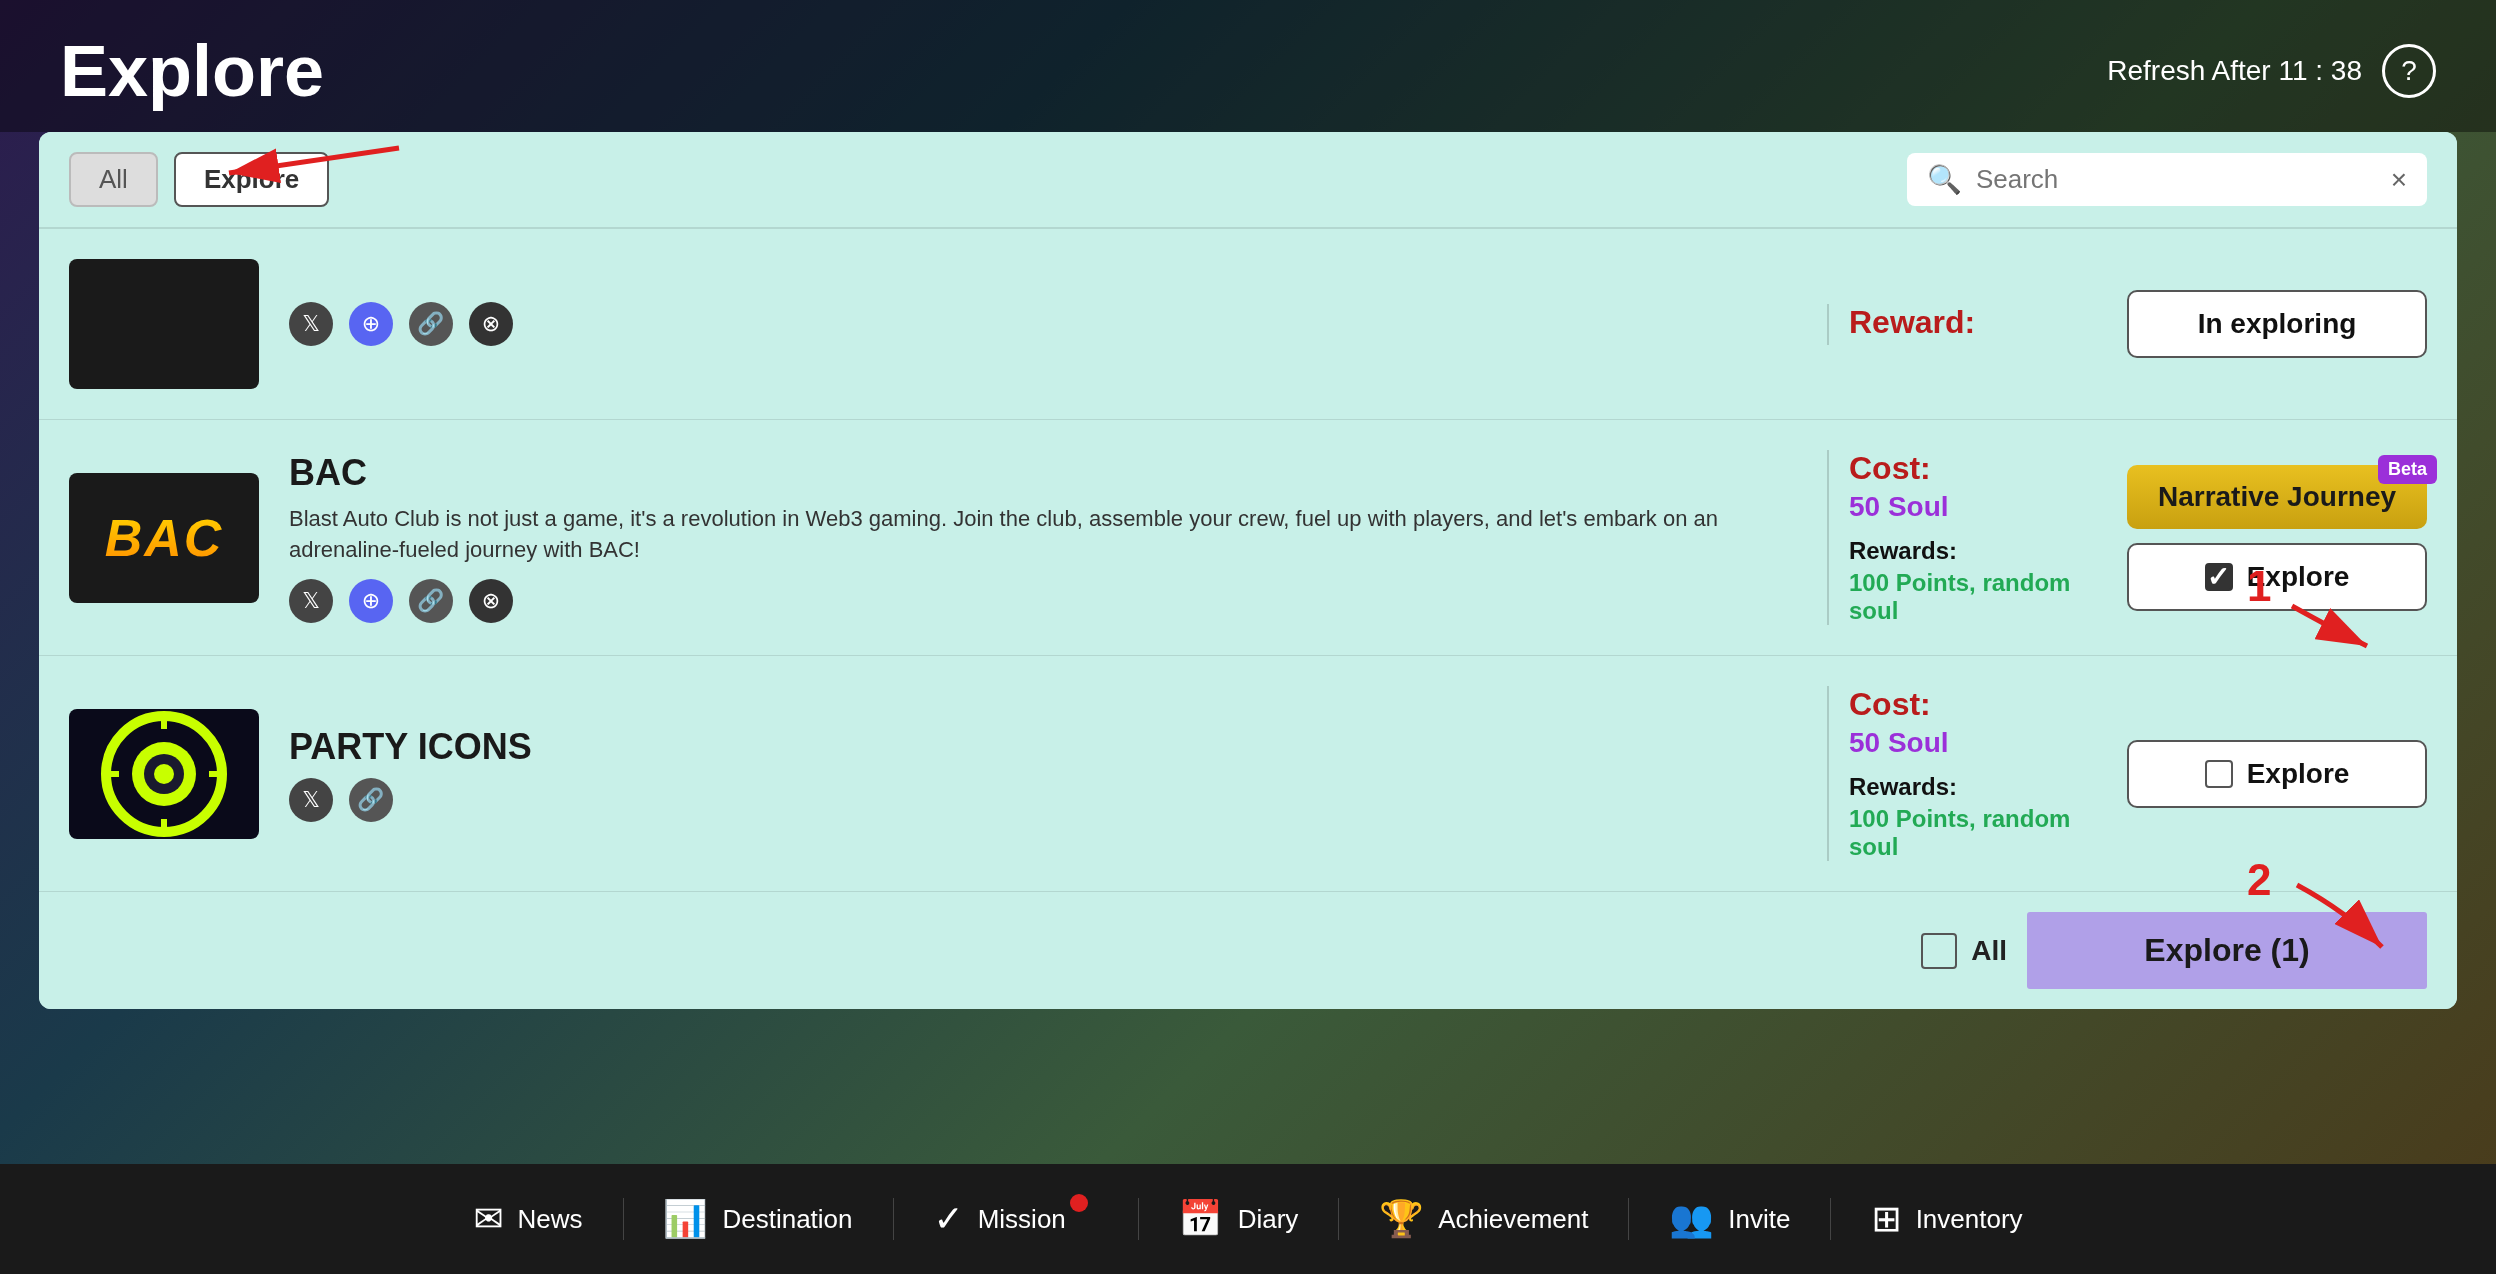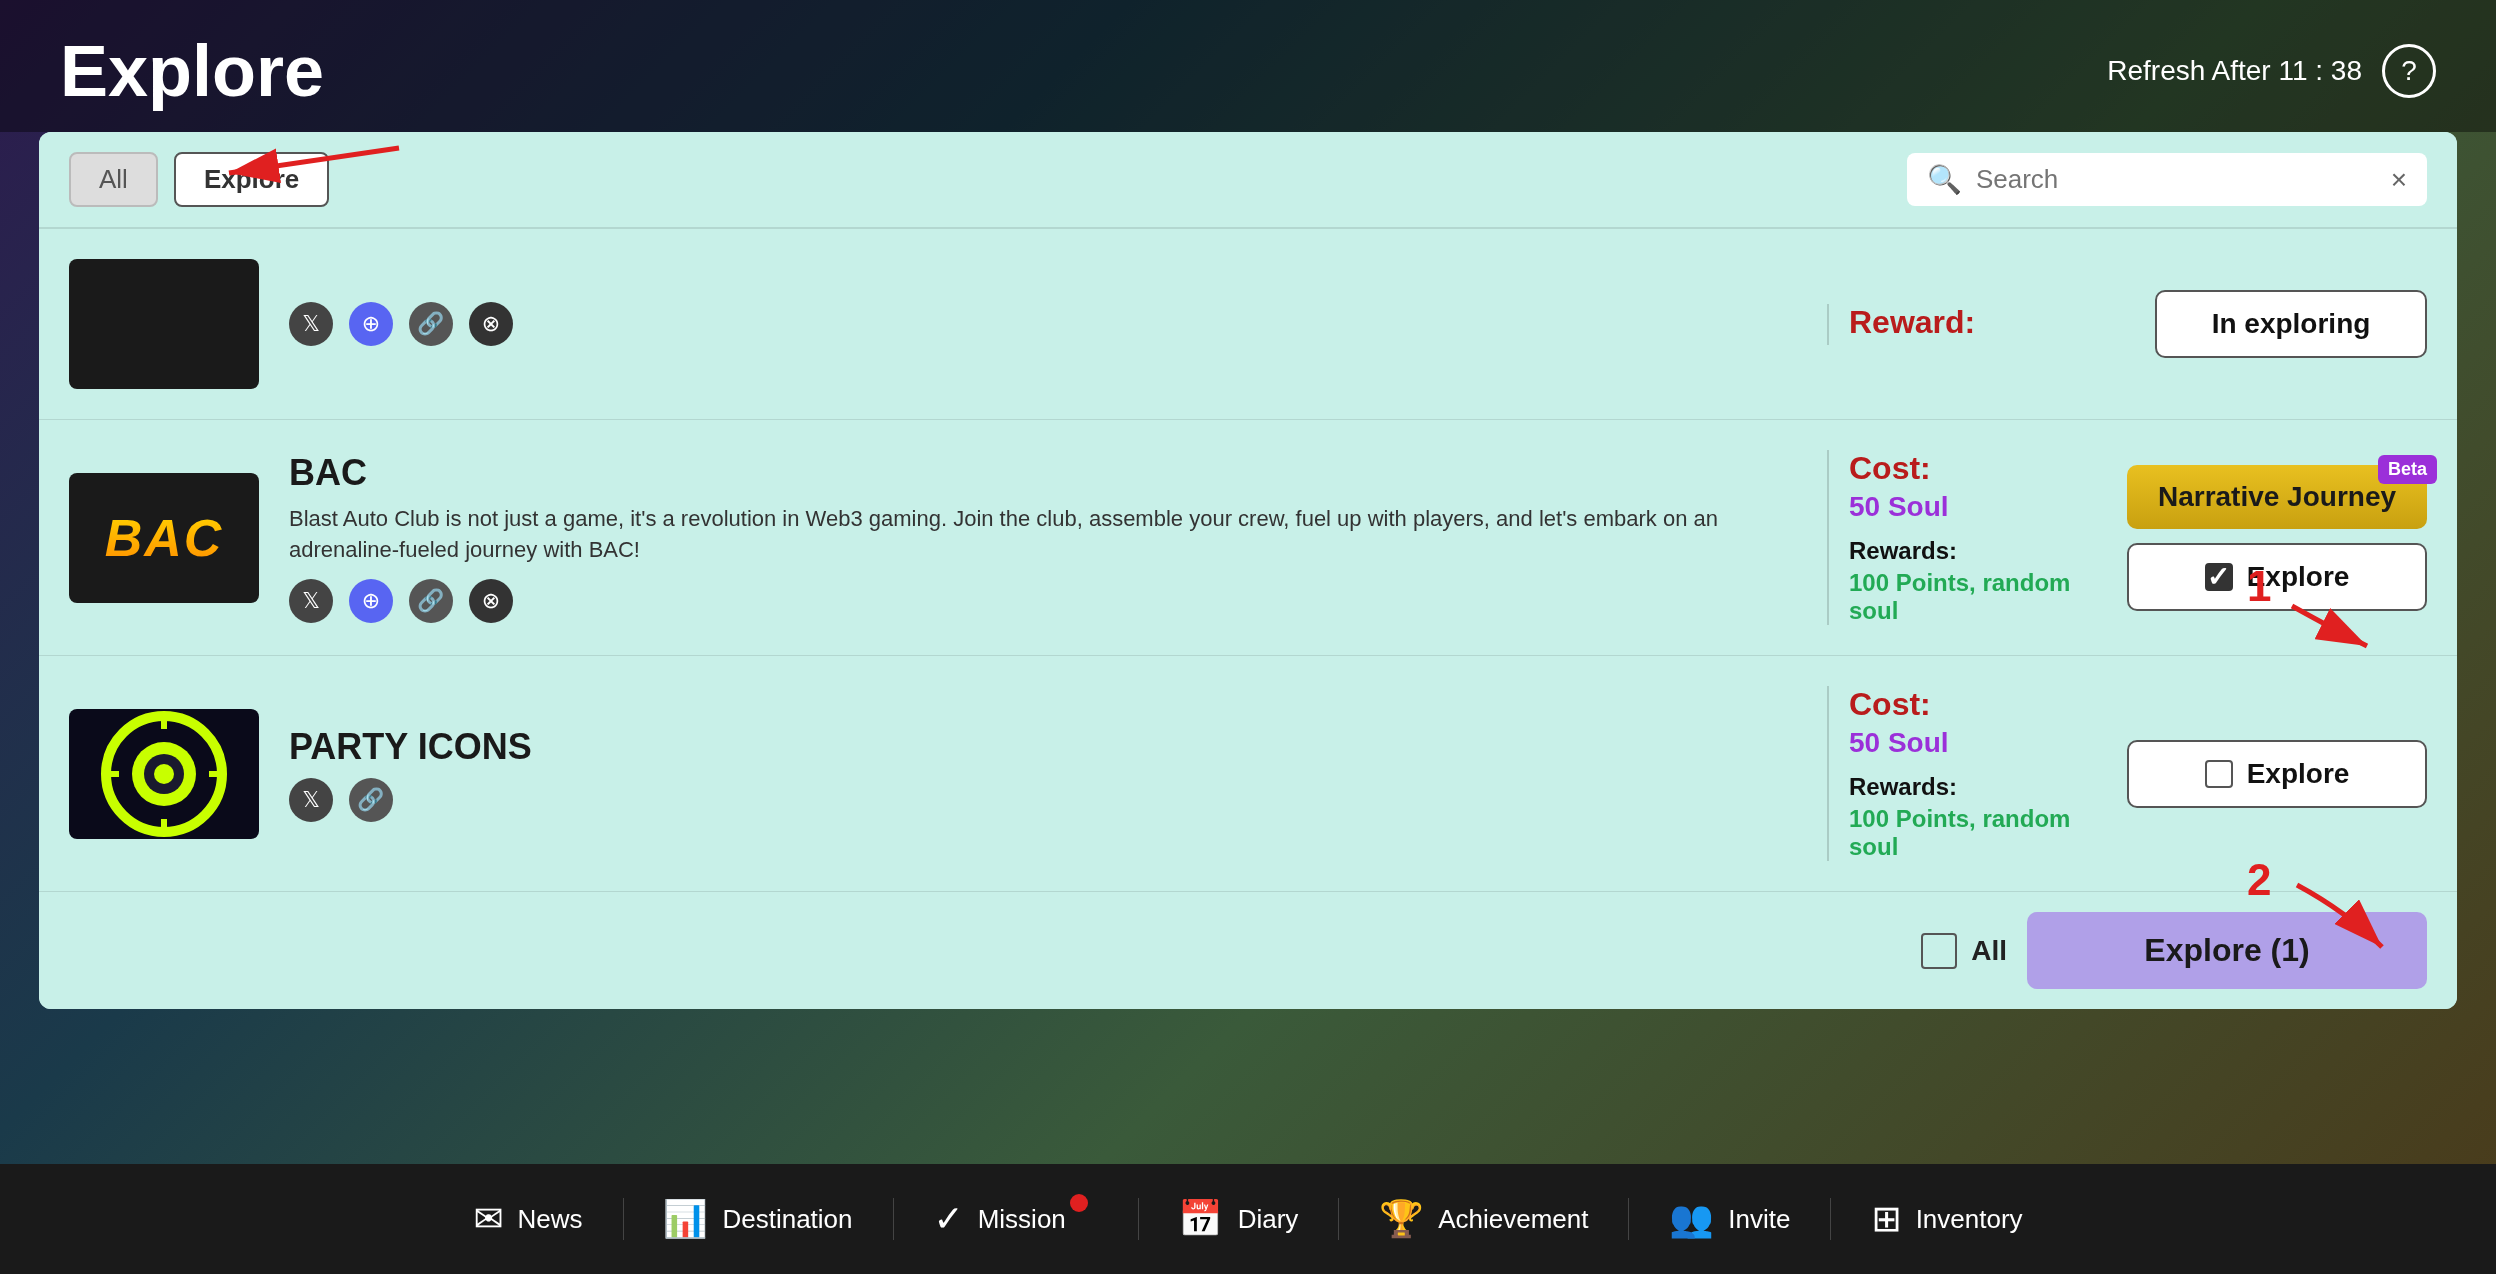--- a/index.html
+++ b/index.html
@@ -336,21 +336,21 @@
 
     .btn-in-exploring {
       border: 2px solid #555;
       border-radius: 10px;
       padding: 16px 36px;
       font-size: 28px;
       font-weight: 700;
       cursor: pointer;
       background: white;
       color: #111;
-      width: 272px;
+      width: 300px;
       text-align: center;
     }
 
     
     .quest-footer {
       display: flex;
       align-items: center;
       justify-content: flex-end;
       padding: 20px 30px;
       background: #c8f0e8;
@@ -374,21 +374,21 @@
 
     .footer-all-label {
       font-size: 28px;
       font-weight: 600;
       color: #222;
     }
 
     .btn-explore-all {
       background: #b0a0e8;
       border: none;
-      border-radius: 10px;
+      border-radius: 3px;
       padding: 20px 60px;
       font-size: 32px;
       font-weight: 800;
       cursor: pointer;
       color: #1a1a1a;
       min-width: 400px;
     }
 
     
     .nav-bar {

